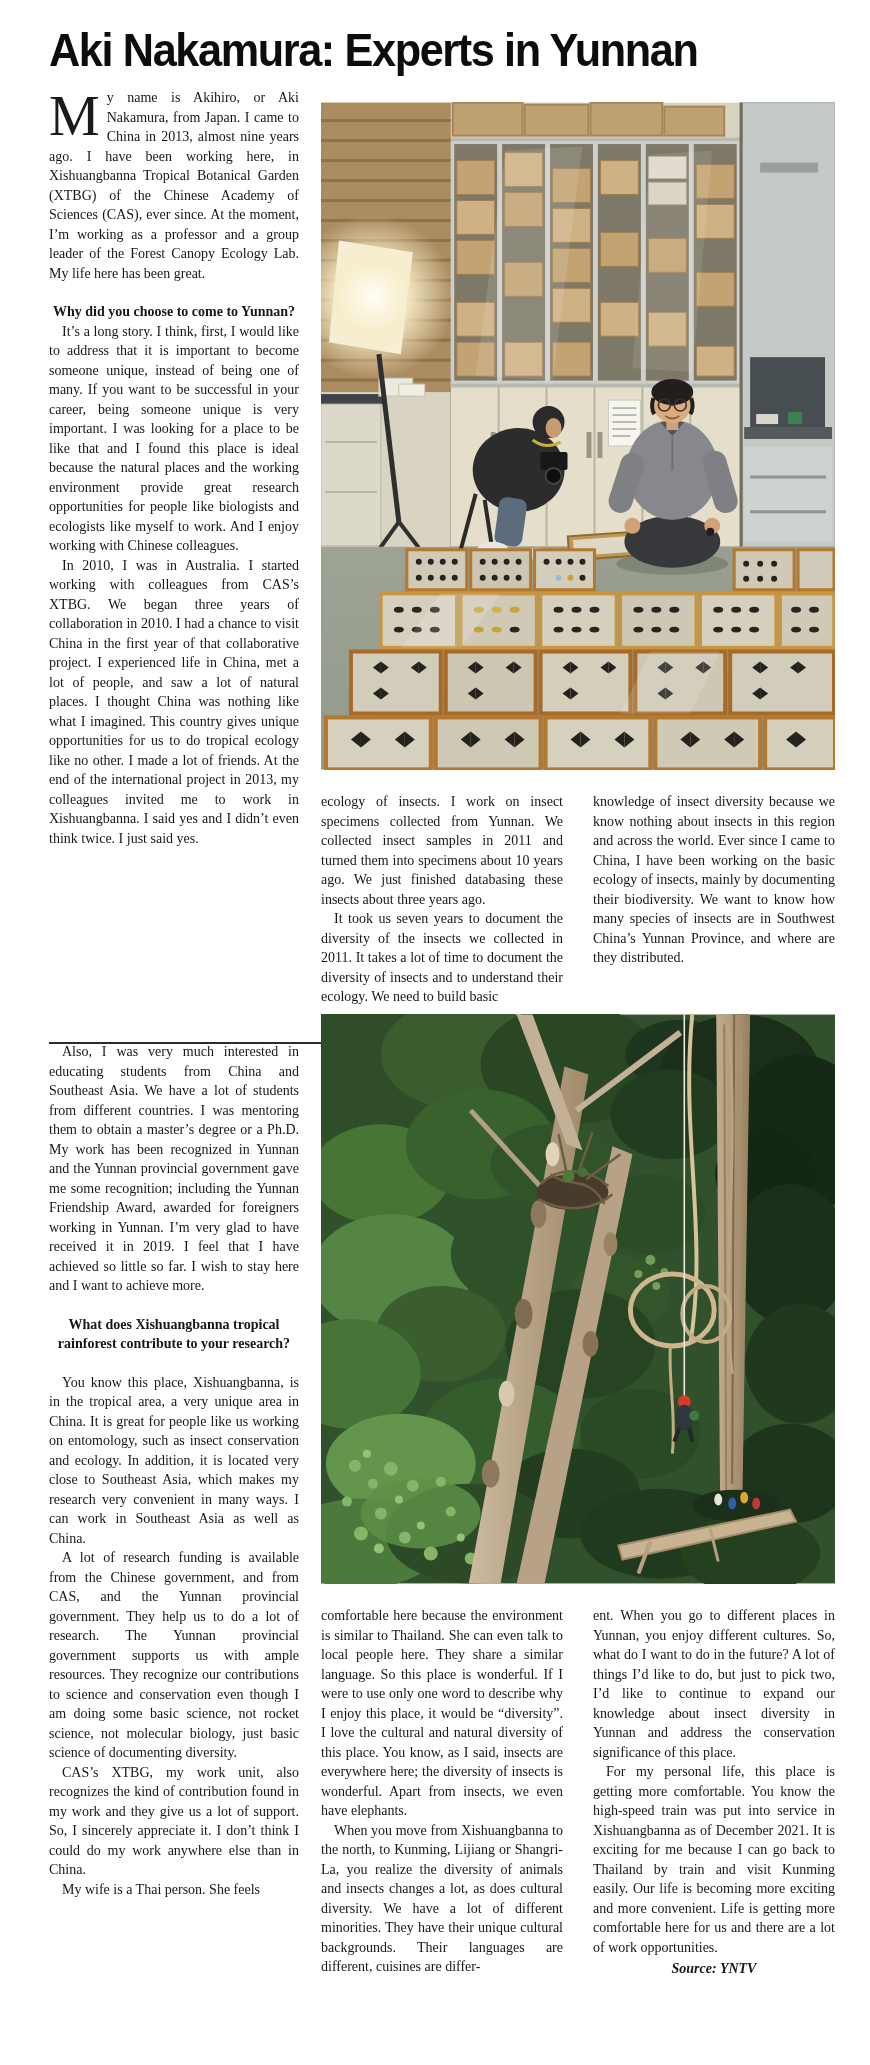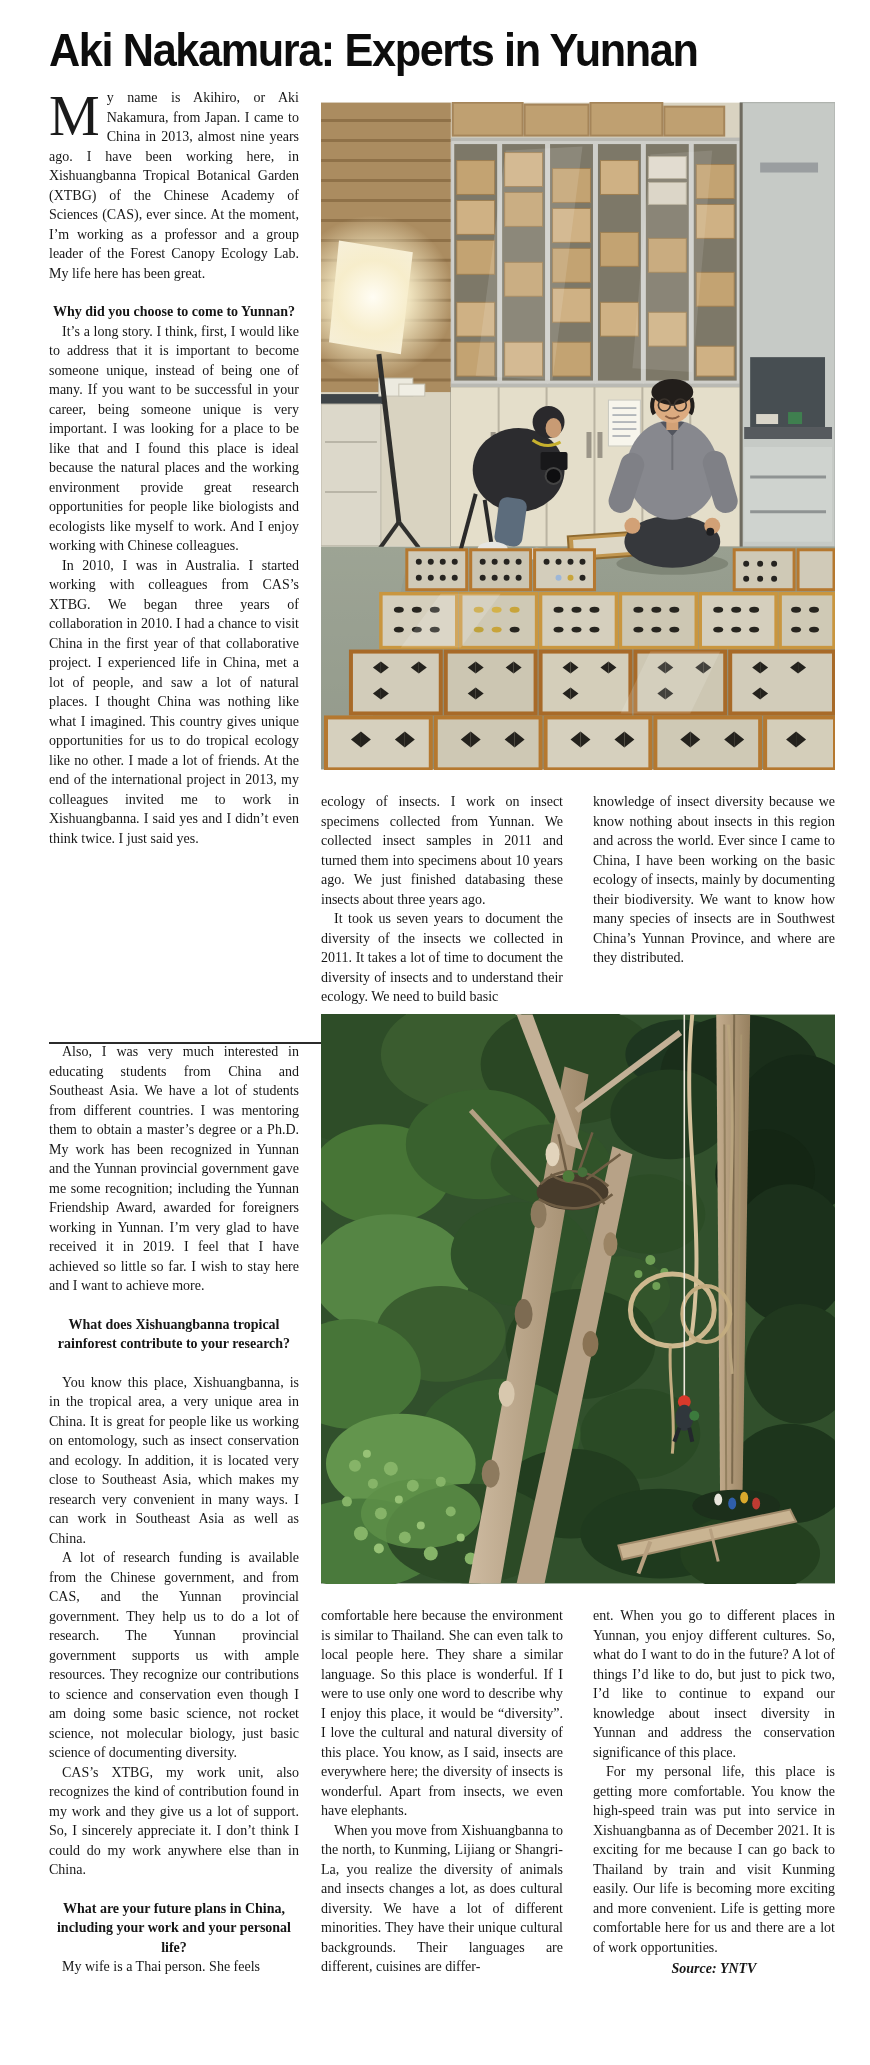--- a/index.html
+++ b/index.html
@@ -416,21 +416,20 @@
 
 <hr class="divider">
 
 <section class="sec" id="sec2">
   <div class="col1">
     <p class="ind">Also, I was very much interested in educating students from China and Southeast Asia. We have a lot of students from different countries. I was mentoring them to obtain a master’s degree or a Ph.D. My work has been recognized in Yunnan and the Yunnan provincial government gave me some recognition; including the Yunnan Friendship Award, awarded for foreigners working in Yunnan. I’m very glad to have received it in 2019. I feel that I have achieved so little so far. I wish to stay here and I want to achieve more.</p>
     <p class="qhead">What does Xishuangbanna tropical rainforest contribute to your research?</p>
     <p class="ind gap-top">You know this place, Xishuangbanna, is in the tropical area, a very unique area in China. It is great for people like us working on entomology, such as insect conservation and ecology. In addition, it is located very close to Southeast Asia, which makes my research very convenient in many ways. I can work in Southeast Asia as well as China.</p>
     <p class="ind">A lot of research funding is available from the Chinese government, and from CAS, and the Yunnan provincial government. They help us to do a lot of research. The Yunnan provincial government supports us with ample resources. They recognize our contributions to science and conservation even though I am doing some basic science, not rocket science, not molecular biology, just basic science of documenting diversity.</p>
     <p class="ind">CAS’s XTBG, my work unit, also recognizes the kind of contribution found in my work and they give us a lot of support. So, I sincerely appreciate it. I don’t think I could do my work anywhere else than in China.</p>
-    <p class="qhead">What are your future plans in China, including your work and your personal life?</p>
     <p class="ind">My wife is a Thai person. She feels</p>
   </div>
 
   <div class="rightarea">
     <div class="photo">
 
       <svg width="514" height="570" viewBox="0 0 515 570" xmlns="http://www.w3.org/2000/svg">
         <defs>
           <linearGradient id="trunkL" x1="0" y1="0" x2="1" y2="0">
             <stop offset="0%" stop-color="#cdbaa0"></stop>

